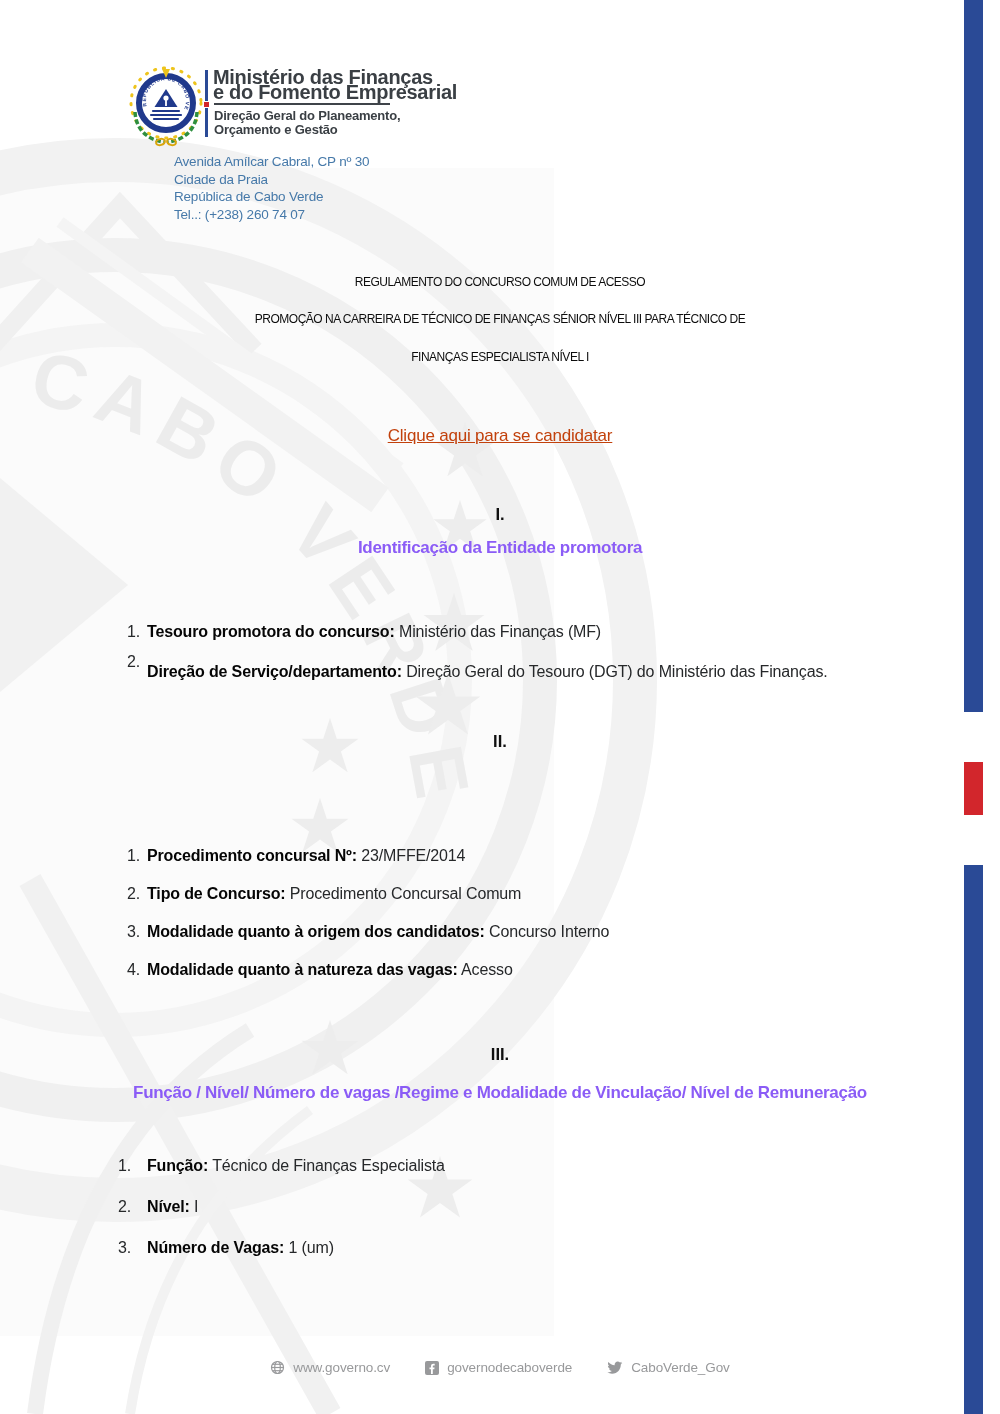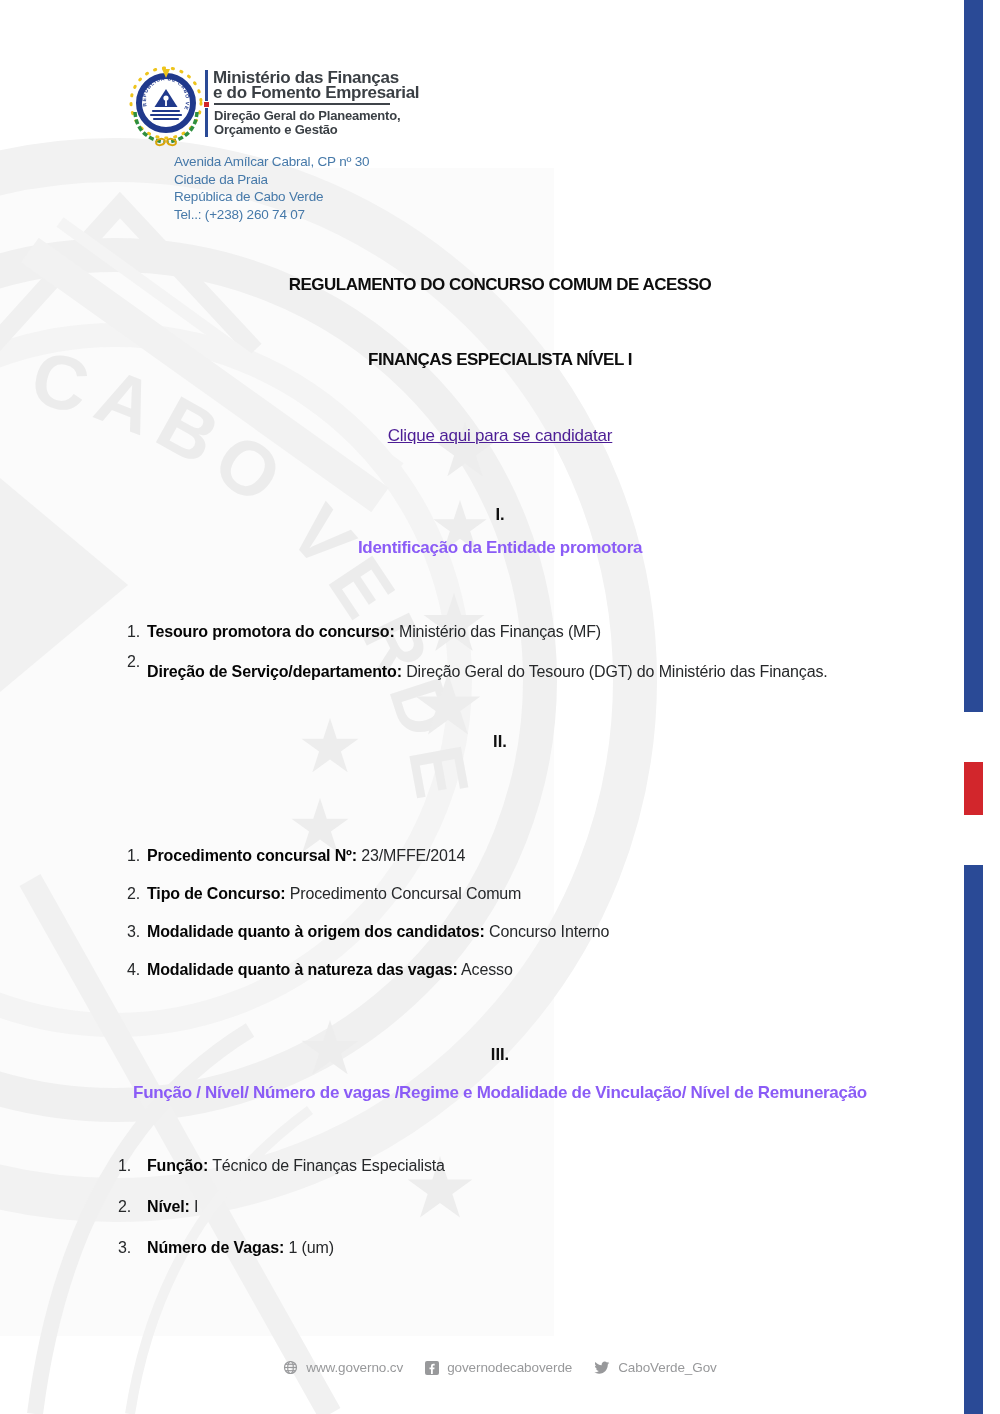--- a/index.html
+++ b/index.html
@@ -16,47 +16,47 @@
   .side-bar{position:absolute;left:964px;width:19px;background:#2a4a96;}
   .side-bar.top{top:0;height:712px;}
   .side-bar.bottom{top:865px;height:549px;}
   .side-square{position:absolute;left:964px;top:762px;width:19px;height:53px;background:#d2262c;}
   
   .logo{position:absolute;left:122px;top:62px;width:88px;height:88px;}
   .hdr-divider{position:absolute;left:205px;width:3px;background:#2a4a96;}
   .hdr-divider.seg1{top:70px;height:31px;}
   .hdr-divider.seg2{top:108px;height:29px;}
   .hdr-dot{position:absolute;left:204px;top:102px;width:5px;height:5px;background:#d2262c;}
-  .ministry{position:absolute;left:213px;top:70px;font-size:17px;font-weight:bold;
+  .ministry{position:absolute;left:213px;top:70px;font-size:20px;font-weight:bold;
     color:#3a3f44;line-height:15px;letter-spacing:-0.3px;white-space:nowrap;}
   .hdr-rule{position:absolute;left:214px;top:103px;width:176px;height:2px;background:#3f444a;}
   .dept{position:absolute;left:214px;top:109px;font-size:13px;font-weight:bold;
     color:#3a3f44;line-height:14px;letter-spacing:-0.2px;white-space:nowrap;}
   .address{position:absolute;left:139px;top:153px;font-size:13.5px;color:#4679a9;
     line-height:17.5px;letter-spacing:-0.2px;white-space:nowrap;margin-left:35px;}
   
   .center{position:absolute;left:0;width:1000px;text-align:center;white-space:nowrap;}
-  .title-line{font-size:17px;font-weight:bold;color:#0d0d0d;letter-spacing:-0.5px;}
+  .title-line{font-size:12px;font-weight:normal;color:#0d0d0d;letter-spacing:-0.5px;}
   .numeral{font-size:16.5px;font-weight:bold;color:#101010;}
   .heading{font-size:17px;font-weight:bold;color:#8b5cf6;letter-spacing:-0.3px;}
   .heading.italic{font-style:italic;}
-  .apply a{font-size:17px;color:#4c1d95;text-decoration:underline;letter-spacing:-0.2px;}
+  .apply a{font-size:17px;color:#c2410c;text-decoration:underline;letter-spacing:-0.2px;}
   
   .item{position:absolute;left:127px;display:flex;font-size:16px;color:#26282a;
     line-height:20px;letter-spacing:-0.15px;}
   .item .num{width:20px;flex:none;color:#26282a;}
   .item.wide-num .num{width:29px;}
   .item.sec3{left:118px;}
   .item b{font-weight:bold;color:#050505;}
   .item .body{white-space:nowrap;}
   .item.justified{width:783px;}
   .item.justified .body{white-space:normal;text-align:justify;width:763px;line-height:39px;}
   
   .footer{position:absolute;left:0;top:1360px;width:1000px;display:flex;
-    justify-content:center;align-items:center;gap:22px;color:#98999b;
+    justify-content:center;align-items:center;gap:35px;color:#98999b;
     font-size:13.5px;letter-spacing:-0.1px;}
   .footer .grp{display:flex;align-items:center;gap:8px;}
 </style>
 </head>
 <body>
 
 <div class="page">
 
   <div class="wm-tint"></div>
   <svg class="wm" viewBox="0 0 1000 1414" aria-hidden="true">
@@ -138,20 +138,21 @@
   </div>
 
   <div class="address">
     <div>Avenida Amílcar Cabral, CP nº 30</div>
     <div>Cidade da Praia</div>
     <div>República de Cabo Verde</div>
     <div>Tel..: (+238) 260 74 07</div>
   </div>
 
   <div class="center title-line" style="top:275px">REGULAMENTO DO CONCURSO COMUM DE ACESSO</div>
+  <div class="center title-line" style="top:312px">PROMOÇÃO NA CARREIRA DE TÉCNICO DE FINANÇAS SÉNIOR NÍVEL III PARA TÉCNICO DE</div>
   <div class="center title-line" style="top:350px">FINANÇAS ESPECIALISTA NÍVEL I</div>
 
   <div class="center apply" style="top:426px">
     <a href="#">Clique aqui para se candidatar</a>
   </div>
 
   <div class="center numeral" style="top:505px">I.</div>
   <div class="center heading" style="top:538px">Identificação da Entidade promotora</div>
 
   <div class="item" style="top:622px">

